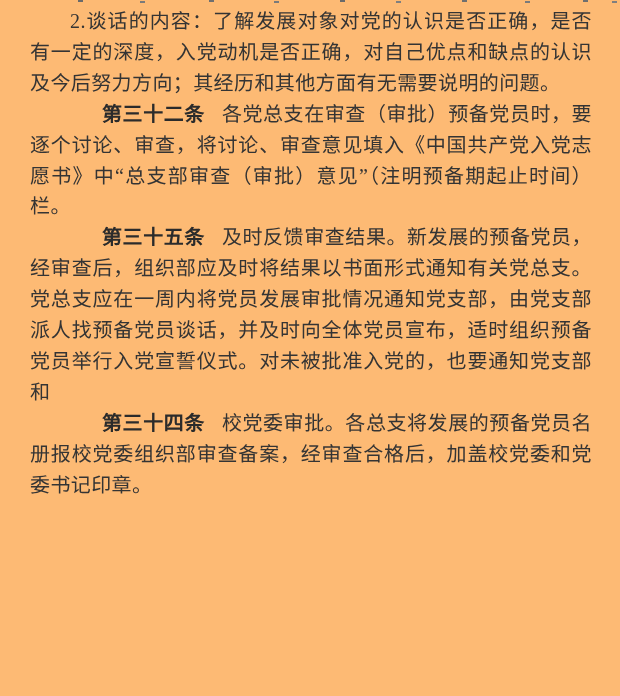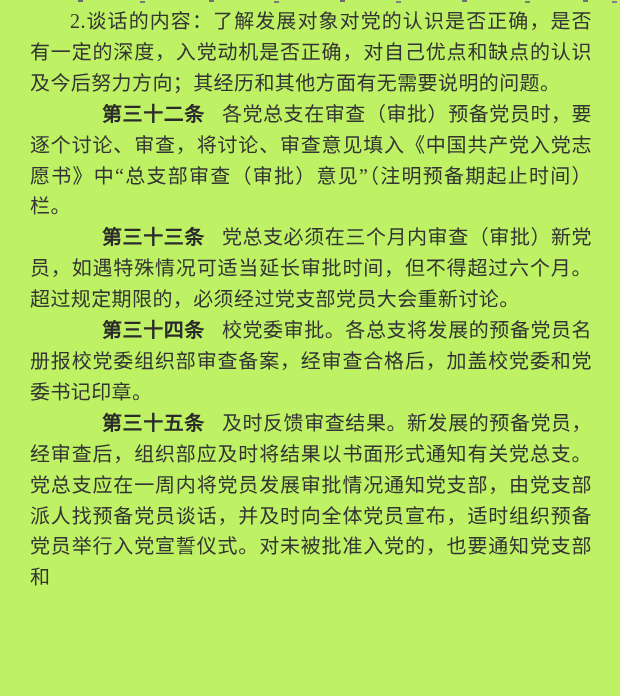--- a/index.html
+++ b/index.html
@@ -5,21 +5,21 @@
   html, body {
     margin: 0;
     padding: 0;
     background: #ffffff;
   }
   .page {
     position: relative;
     width: 620px;
     height: 696px;
     margin: 0 auto;
-    background: #bef264;
+    background: #fdba74;
     overflow: hidden;
     font-family: "Liberation Serif", "DejaVu Serif", serif;
     color: #343434;
   }
   
   .top-fragments {
     position: absolute;
     top: 0;
     left: 0;
     width: 100%;
@@ -73,20 +73,19 @@
 
   <div class="top-fragments"></div>
 
   <div class="content">
 
     <p class="doc-para"><span>2.谈话的内容：了解发展对象对党的认识是否正确，是否有一定的深度，入党动机是否正确，对自己优点和缺点的认识及今后努力方向；其经历和其他方面有无需要说明的问题。</span></p>
 
 
     <p class="doc-para"><b class="term">第三十二条</b><span>各党总支在审查（审批）预备党员时，要逐个讨论、审查，将讨论、审查意见填入《中国共产党入党志愿书》中“总支部审查（审批）意见”（注明预备期起止时间）栏。</span></p>
 
-    <p class="doc-para"><b class="term">第三十三条</b><span>党总支必须在三个月内审查（审批）新党员，如遇特殊情况可适当延长审批时间，但不得超过六个月。超过规定期限的，必须经过党支部党员大会重新讨论。</span></p>
+
+    <p class="doc-para"><b class="term">第三十五条</b><span>及时反馈审查结果。新发展的预备党员，经审查后，组织部应及时将结果以书面形式通知有关党总支。党总支应在一周内将党员发展审批情况通知党支部，由党支部派人找预备党员谈话，并及时向全体党员宣布，适时组织预备党员举行入党宣誓仪式。对未被批准入党的，也要通知党支部和</span></p>
 
     <p class="doc-para"><b class="term">第三十四条</b><span>校党委审批。各总支将发展的预备党员名册报校党委组织部审查备案，经审查合格后，加盖校党委和党委书记印章。</span></p>
-
-    <p class="doc-para"><b class="term">第三十五条</b><span>及时反馈审查结果。新发展的预备党员，经审查后，组织部应及时将结果以书面形式通知有关党总支。党总支应在一周内将党员发展审批情况通知党支部，由党支部派人找预备党员谈话，并及时向全体党员宣布，适时组织预备党员举行入党宣誓仪式。对未被批准入党的，也要通知党支部和</span></p>
 
   </div>
 </div>
 
 </body></html>

